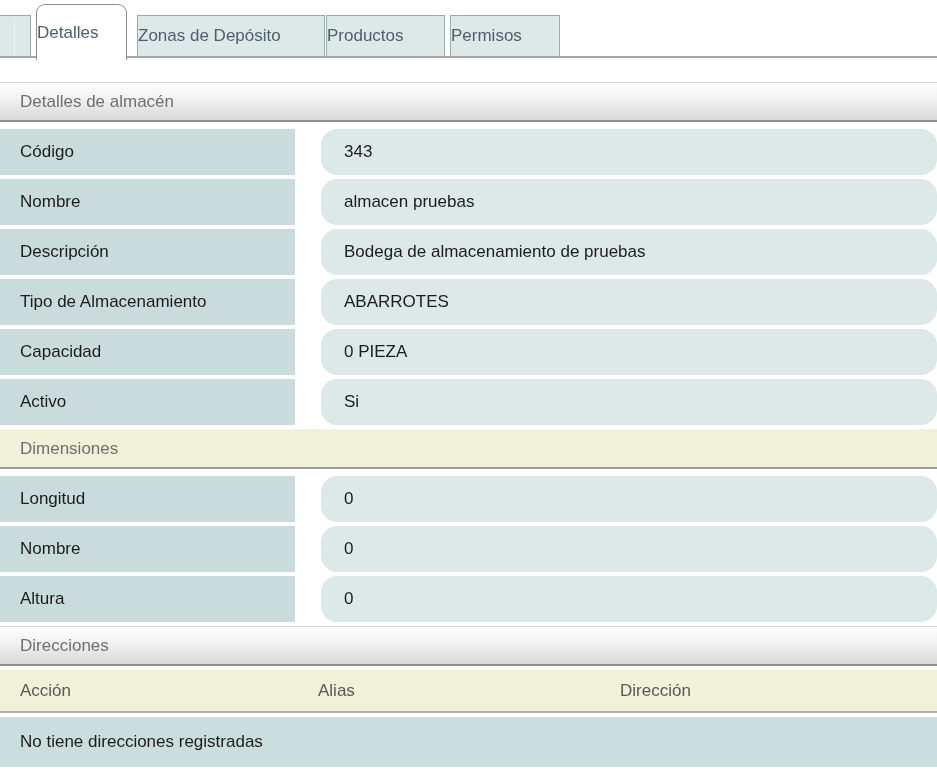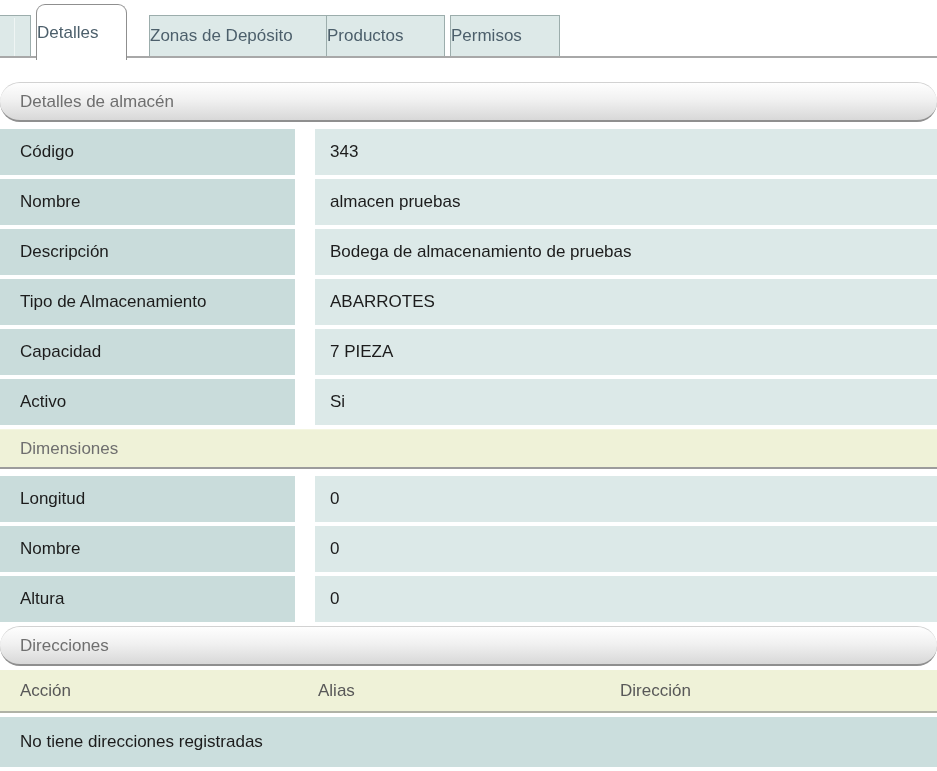--- a/index.html
+++ b/index.html
@@ -66,39 +66,38 @@
   .tab.active {
     top: 4px;
     height: 56px;
     background: #ffffff;
     border: 1px solid #8f8f8f;
     border-bottom: none;
     border-radius: 9px 9px 0 0;
     z-index: 3;
   }
   .tab-detalles  { left: 36px;  width: 91px;  }
-  .tab-zonas     { left: 149px; width: 188px; }
+  .tab-zonas     { left: 137px; width: 188px; }
   .tab-productos { left: 326px; width: 119px; }
   .tab-permisos  { left: 450px; width: 110px; }
 
   
   .content { position: relative; width: 100%; }
 
   .section-header {
     margin-top: 24px;
     height: 40px;
     background: linear-gradient(to bottom, #fefefe 0%, #f1f1f1 45%, #d8d8d8 100%);
     border-top: 1px solid #d2d2d2;
     border-bottom: 2px solid #8f8f8f;
     color: #6f6f6f;
     font-size: 17px;
     display: flex;
     align-items: center;
     padding-left: 20px;
-    border-radius: 20px;
   }
   .section-header.first { margin-top: 24px; }
 
   .rows { margin-top: 7px; text-align: right; }
   .row {
     display: flex;
     height: 46px;
     margin-bottom: 4px;
   }
   .cell {
@@ -107,23 +106,24 @@
     font-size: 17px;
     color: #1c1c1c;
   }
   .cell.label {
     width: 295px;
     background: #c9dcdb;
     padding-left: 20px;
   }
   .cell.value {
     flex: 1;
-    margin-left: 20px;
+    margin-left: 26px;
     background: #dce9e8;
-    padding-left: 15px;
+    padding-left: 23px;
+    border-radius: 16px;
   }
 
   .band {
     height: 40px;
     background: #eff2d8;
     border-top: 1px solid #f4f6e2;
     border-bottom: 2px solid #9c9c9c;
     color: #6f6f6f;
     font-size: 17px;
     display: flex;
@@ -199,21 +199,21 @@
       <div class="row">
         <div class="cell label">Descripción</div>
         <div class="cell value">Bodega de almacenamiento de pruebas</div>
       </div>
       <div class="row">
         <div class="cell label">Tipo de Almacenamiento</div>
         <div class="cell value">ABARROTES</div>
       </div>
       <div class="row">
         <div class="cell label">Capacidad</div>
-        <div class="cell value">7 PIEZA</div>
+        <div class="cell value">0 PIEZA</div>
       </div>
       <div class="row">
         <div class="cell label">Activo</div>
         <div class="cell value">Si</div>
       </div>
     </div>
 
     <div class="band">
       <span>Dimensiones</span>
     </div>

